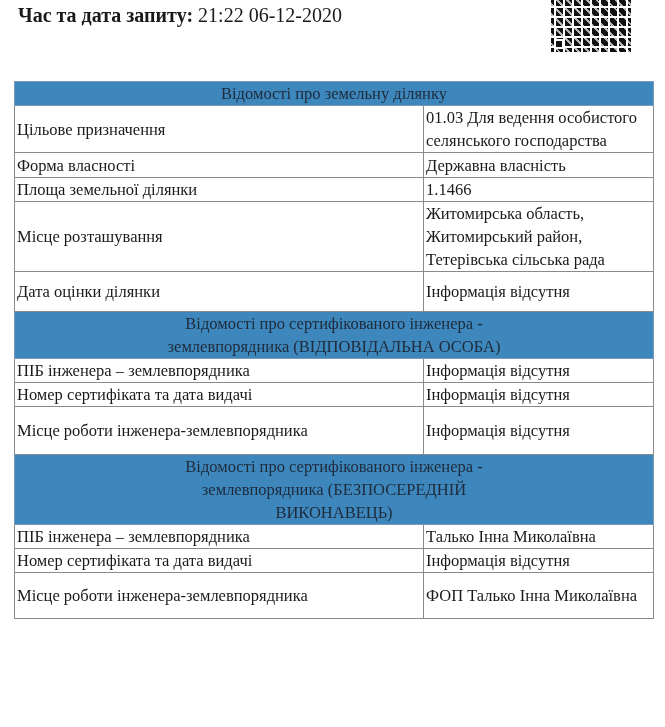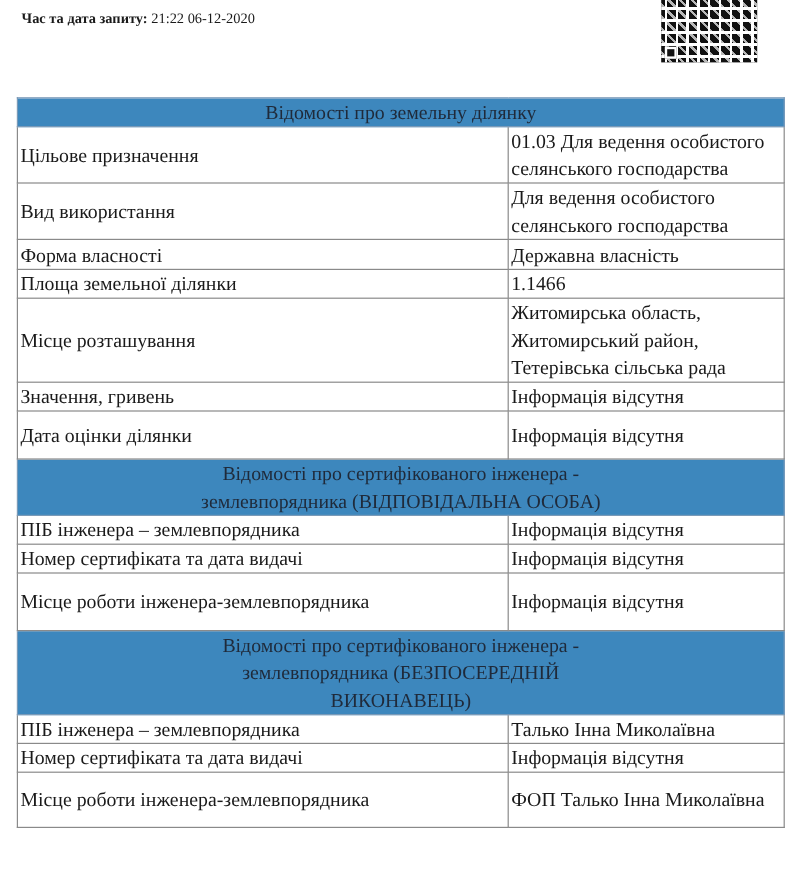--- a/index.html
+++ b/index.html
@@ -1,18 +1,18 @@
 <!DOCTYPE html>
 <html><head>
 <meta charset="utf-8">
 <style>
   html, body { margin: 0; padding: 0; background: #ffffff; }
   body { width: 665px; height: 727px; position: relative; overflow: hidden;
          font-family: "Liberation Serif", "DejaVu Serif", serif; color: #1a1a1a; }
-  .request-line { position: absolute; left: 18px; top: 4px; font-size: 12px; line-height: 22px; }
+  .request-line { position: absolute; left: 18px; top: 4px; font-size: 20px; line-height: 22px; }
   .request-line .lbl { font-weight: bold; }
   .qr { position: absolute; left: 551px; top: 0px; width: 80px; height: 52px;
         background-color: #111;
         background-image:
           repeating-linear-gradient(90deg, transparent 0 3px, #fff 3px 5px, transparent 5px 9px),
           repeating-linear-gradient(0deg, transparent 0 4px, #fff 4px 6px, transparent 6px 10px),
           repeating-linear-gradient(45deg, transparent 0 5px, rgba(255,255,255,.7) 5px 7px);
   }
   .qr .finder { position: absolute; left: 3px; bottom: 3px; width: 10px; height: 10px;
                 border: 2px solid #fff; background: #111; box-sizing: border-box; }
@@ -39,41 +39,33 @@
 <table class="info">
   <tbody>
 
     <tr class="section h1">
       <td colspan="2">Відомості про земельну ділянку</td>
     </tr>
     <tr style="height:47px">
       <td class="k">Цільове призначення</td>
       <td>01.03 Для ведення особистого селянського господарства</td>
     </tr>
-    <tr style="height:46px">
-      <td class="k">Вид використання</td>
-      <td>Для ведення особистого селянського господарства</td>
-    </tr>
     <tr style="height:25px">
       <td class="k">Форма власності</td>
       <td>Державна власність</td>
     </tr>
     <tr style="height:24px">
       <td class="k">Площа земельної ділянки</td>
       <td>1.1466</td>
     </tr>
     <tr style="height:48px">
       <td class="k">Місце розташування</td>
       <td>Житомирська область, Житомирський район, Тетерівська сільська рада</td>
     </tr>
 
-    <tr style="height:24px">
-      <td class="k">Значення, гривень</td>
-      <td>Інформація відсутня</td>
-    </tr>
     <tr style="height:40px">
       <td class="k">Дата оцінки ділянки</td>
       <td>Інформація відсутня</td>
     </tr>
 
     <tr class="section h2">
       <td colspan="2" style="padding:0 150px;">Відомості про сертифікованого інженера - землевпорядника (ВІДПОВІДАЛЬНА ОСОБА)</td>
     </tr>
     <tr style="height:24px">
       <td class="k">ПІБ інженера – землевпорядника</td>

